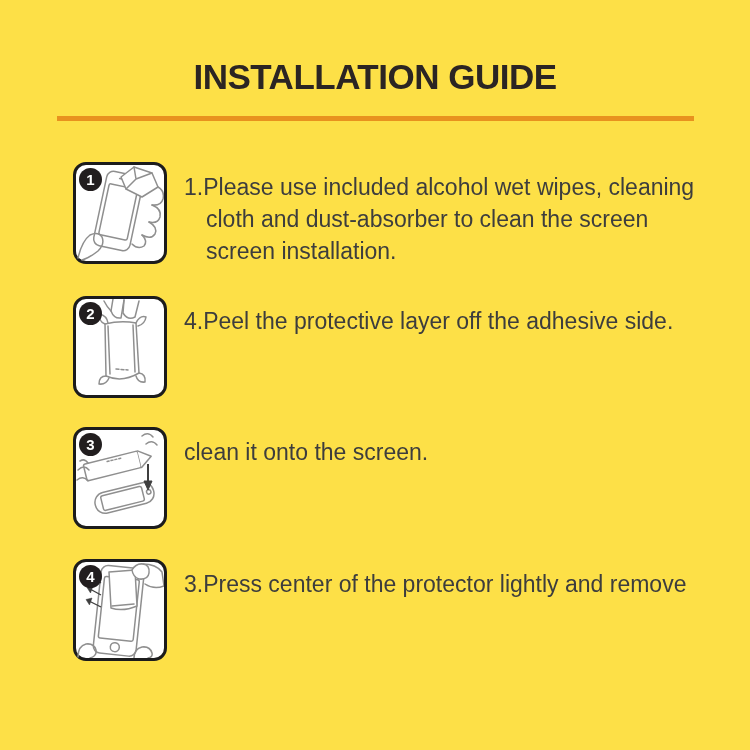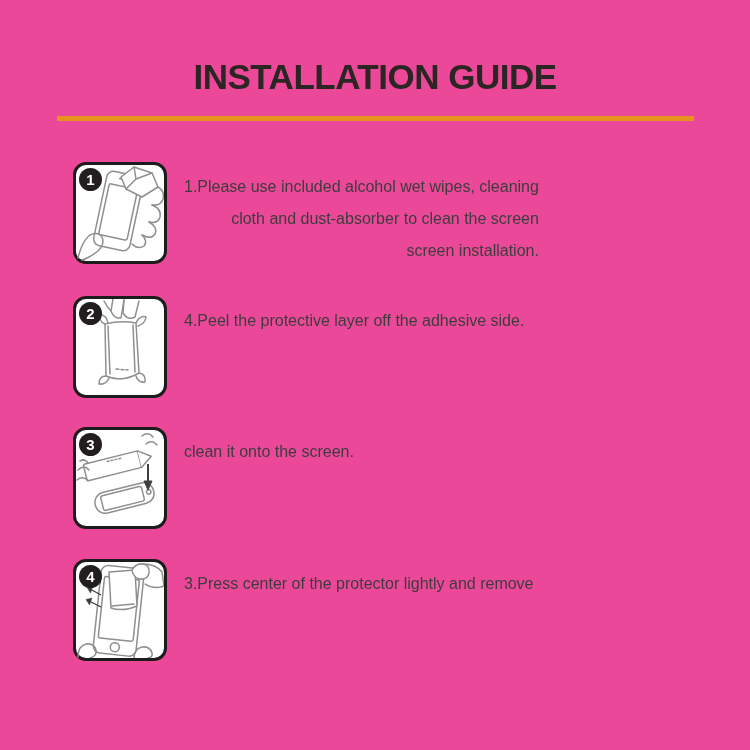--- a/index.html
+++ b/index.html
@@ -3,21 +3,21 @@
 <meta charset="utf-8">
 <style>
   * { margin: 0; padding: 0; box-sizing: border-box; }
   html, body { background: #ffffff; }
   body { font-family: "Liberation Sans", sans-serif; }
 
   .page {
     position: relative;
     width: 750px;
     height: 750px;
-    background: #ec4899;
+    background: #fde047;
     overflow: hidden;
   }
 
   .title {
     position: absolute;
     top: 57px;
     left: 0;
     width: 100%;
     text-align: center;
     font-size: 35px;
@@ -68,25 +68,25 @@
     align-items: center;
     justify-content: center;
     z-index: 2;
   }
 
   .step-text {
     position: absolute;
     left: 184px;
     top: 9px;
     color: #3d3d3d;
-    font-size: 16px;
+    font-size: 23px;
     line-height: 32px;
   }
   .step-line { white-space: pre; }
-  .step-line + .step-line { padding-left: 22px; text-align: right; }
+  .step-line + .step-line { padding-left: 22px; }
 </style>
 </head>
 <body>
 
 <div class="page">
 
   <h1 class="title">INSTALLATION GUIDE</h1>
   <div class="divider"></div>
 
   <div class="step" id="step-1">

